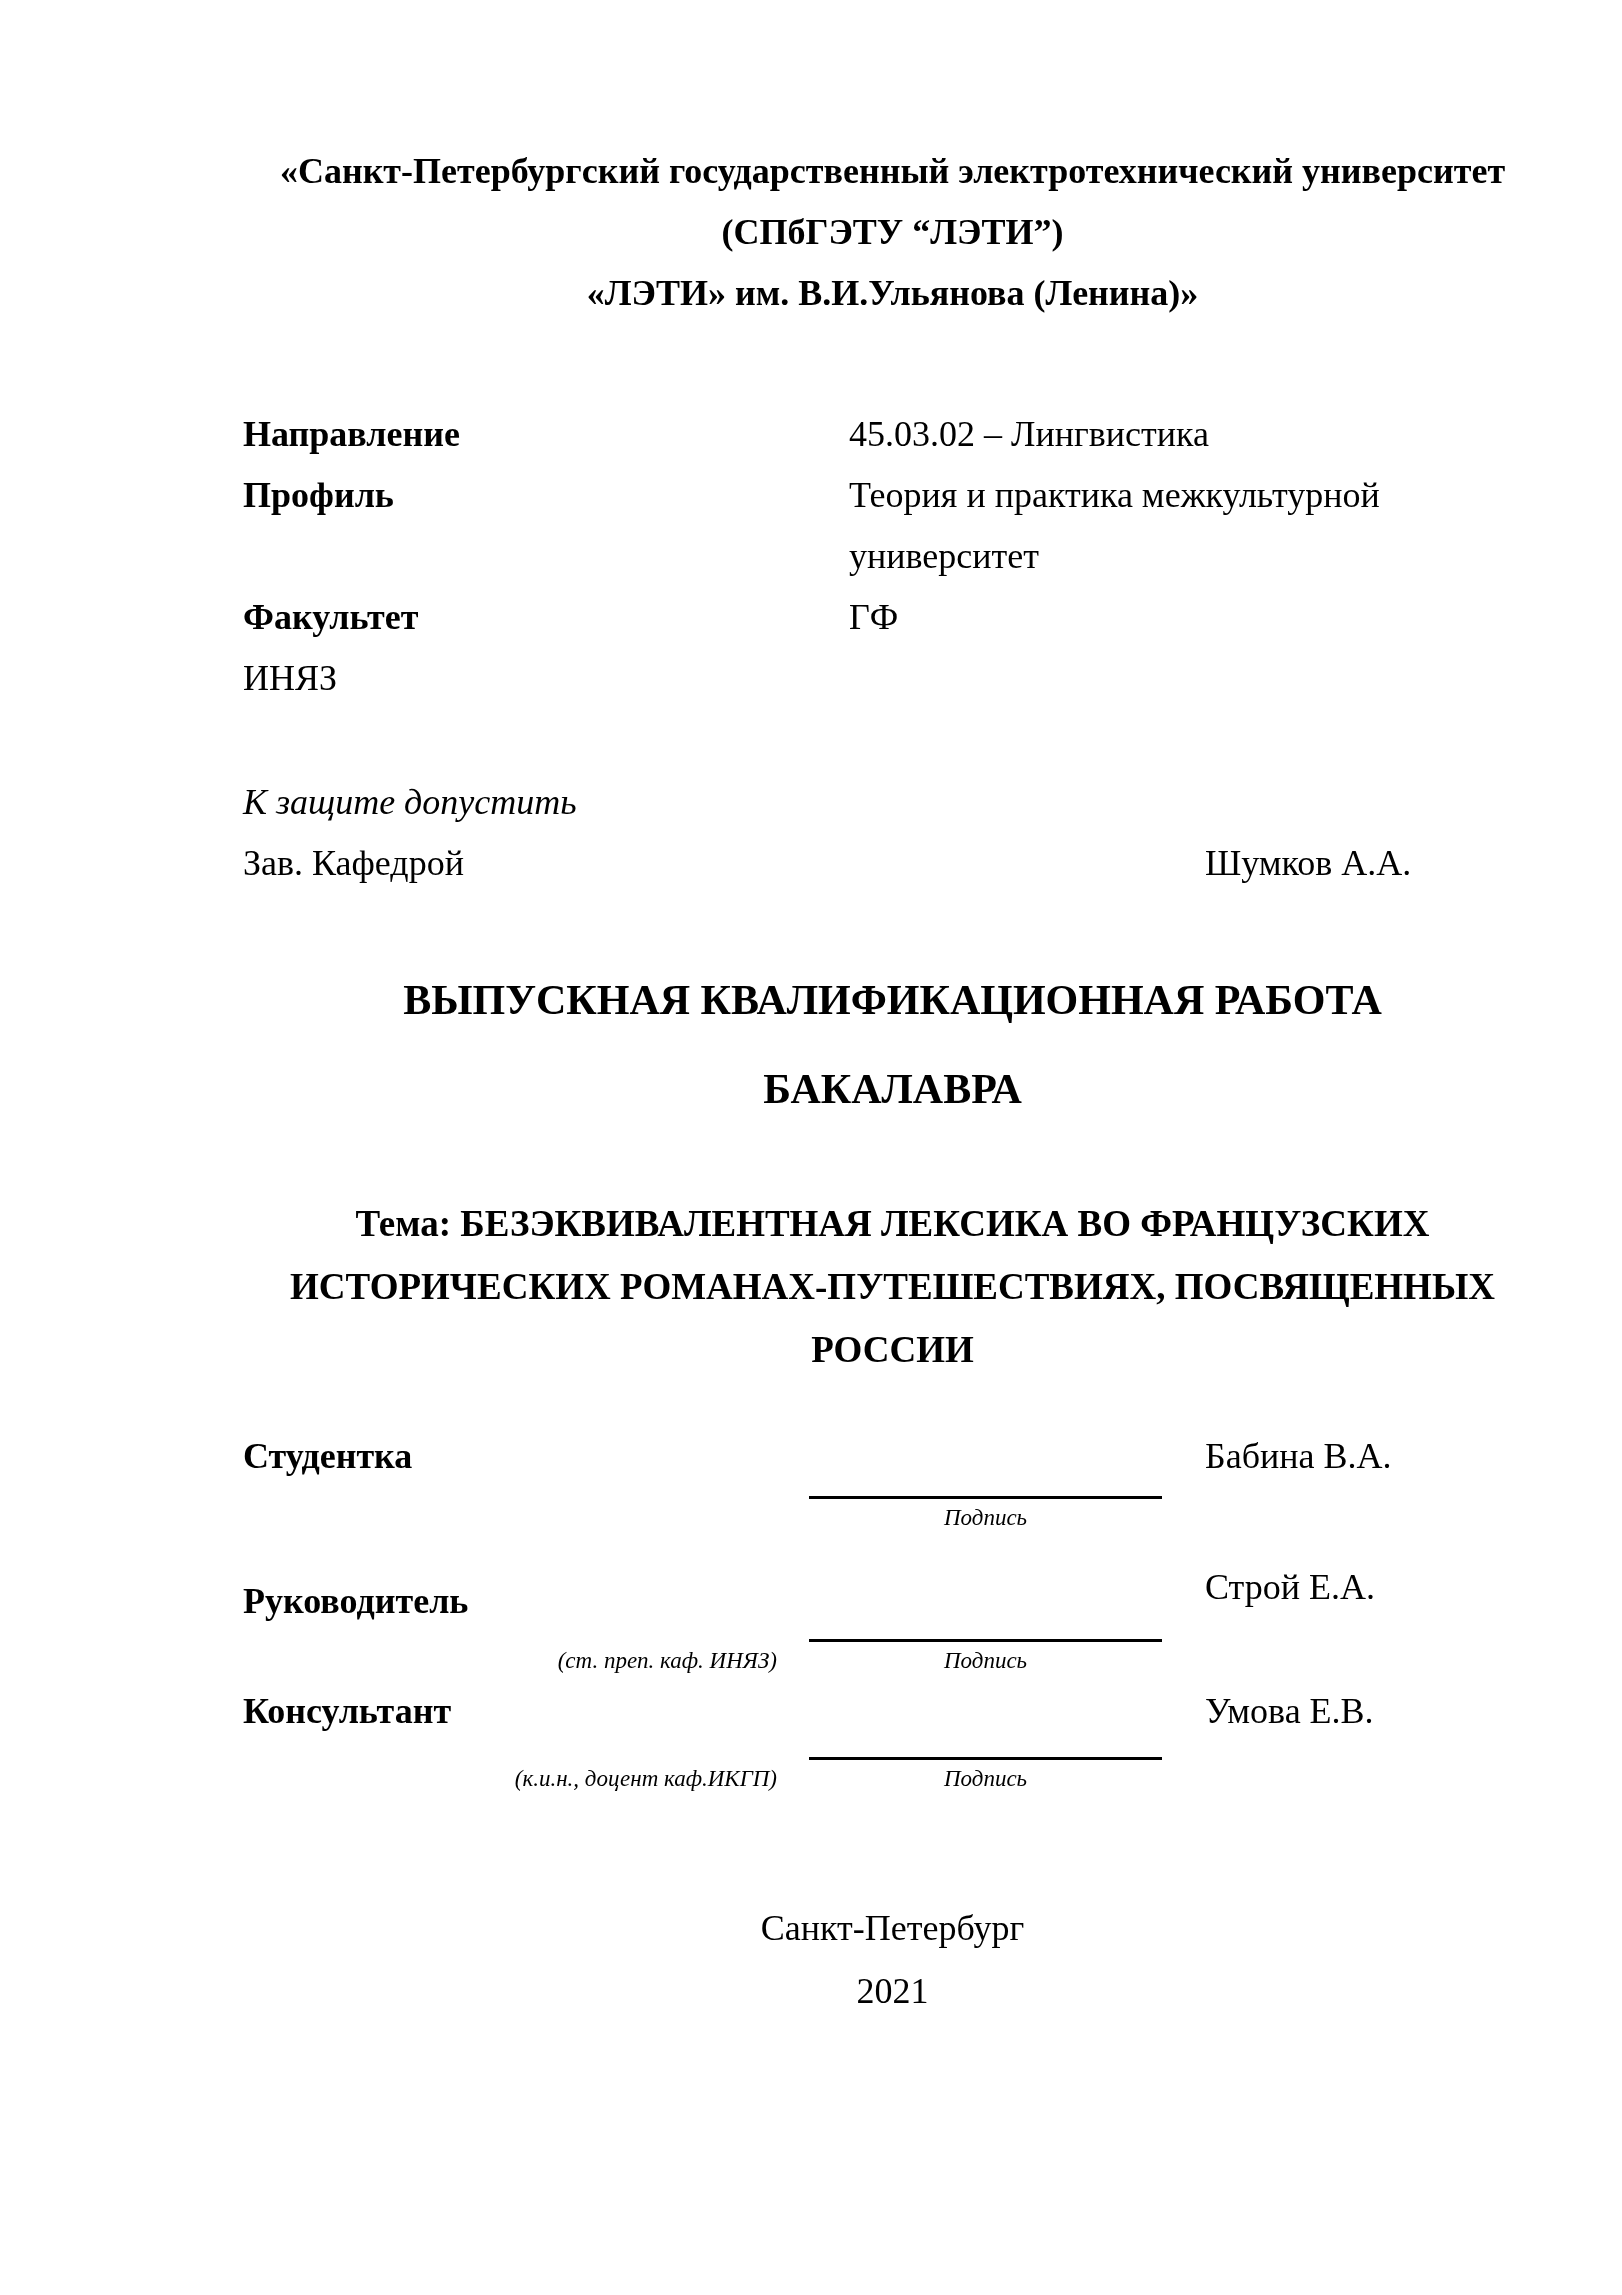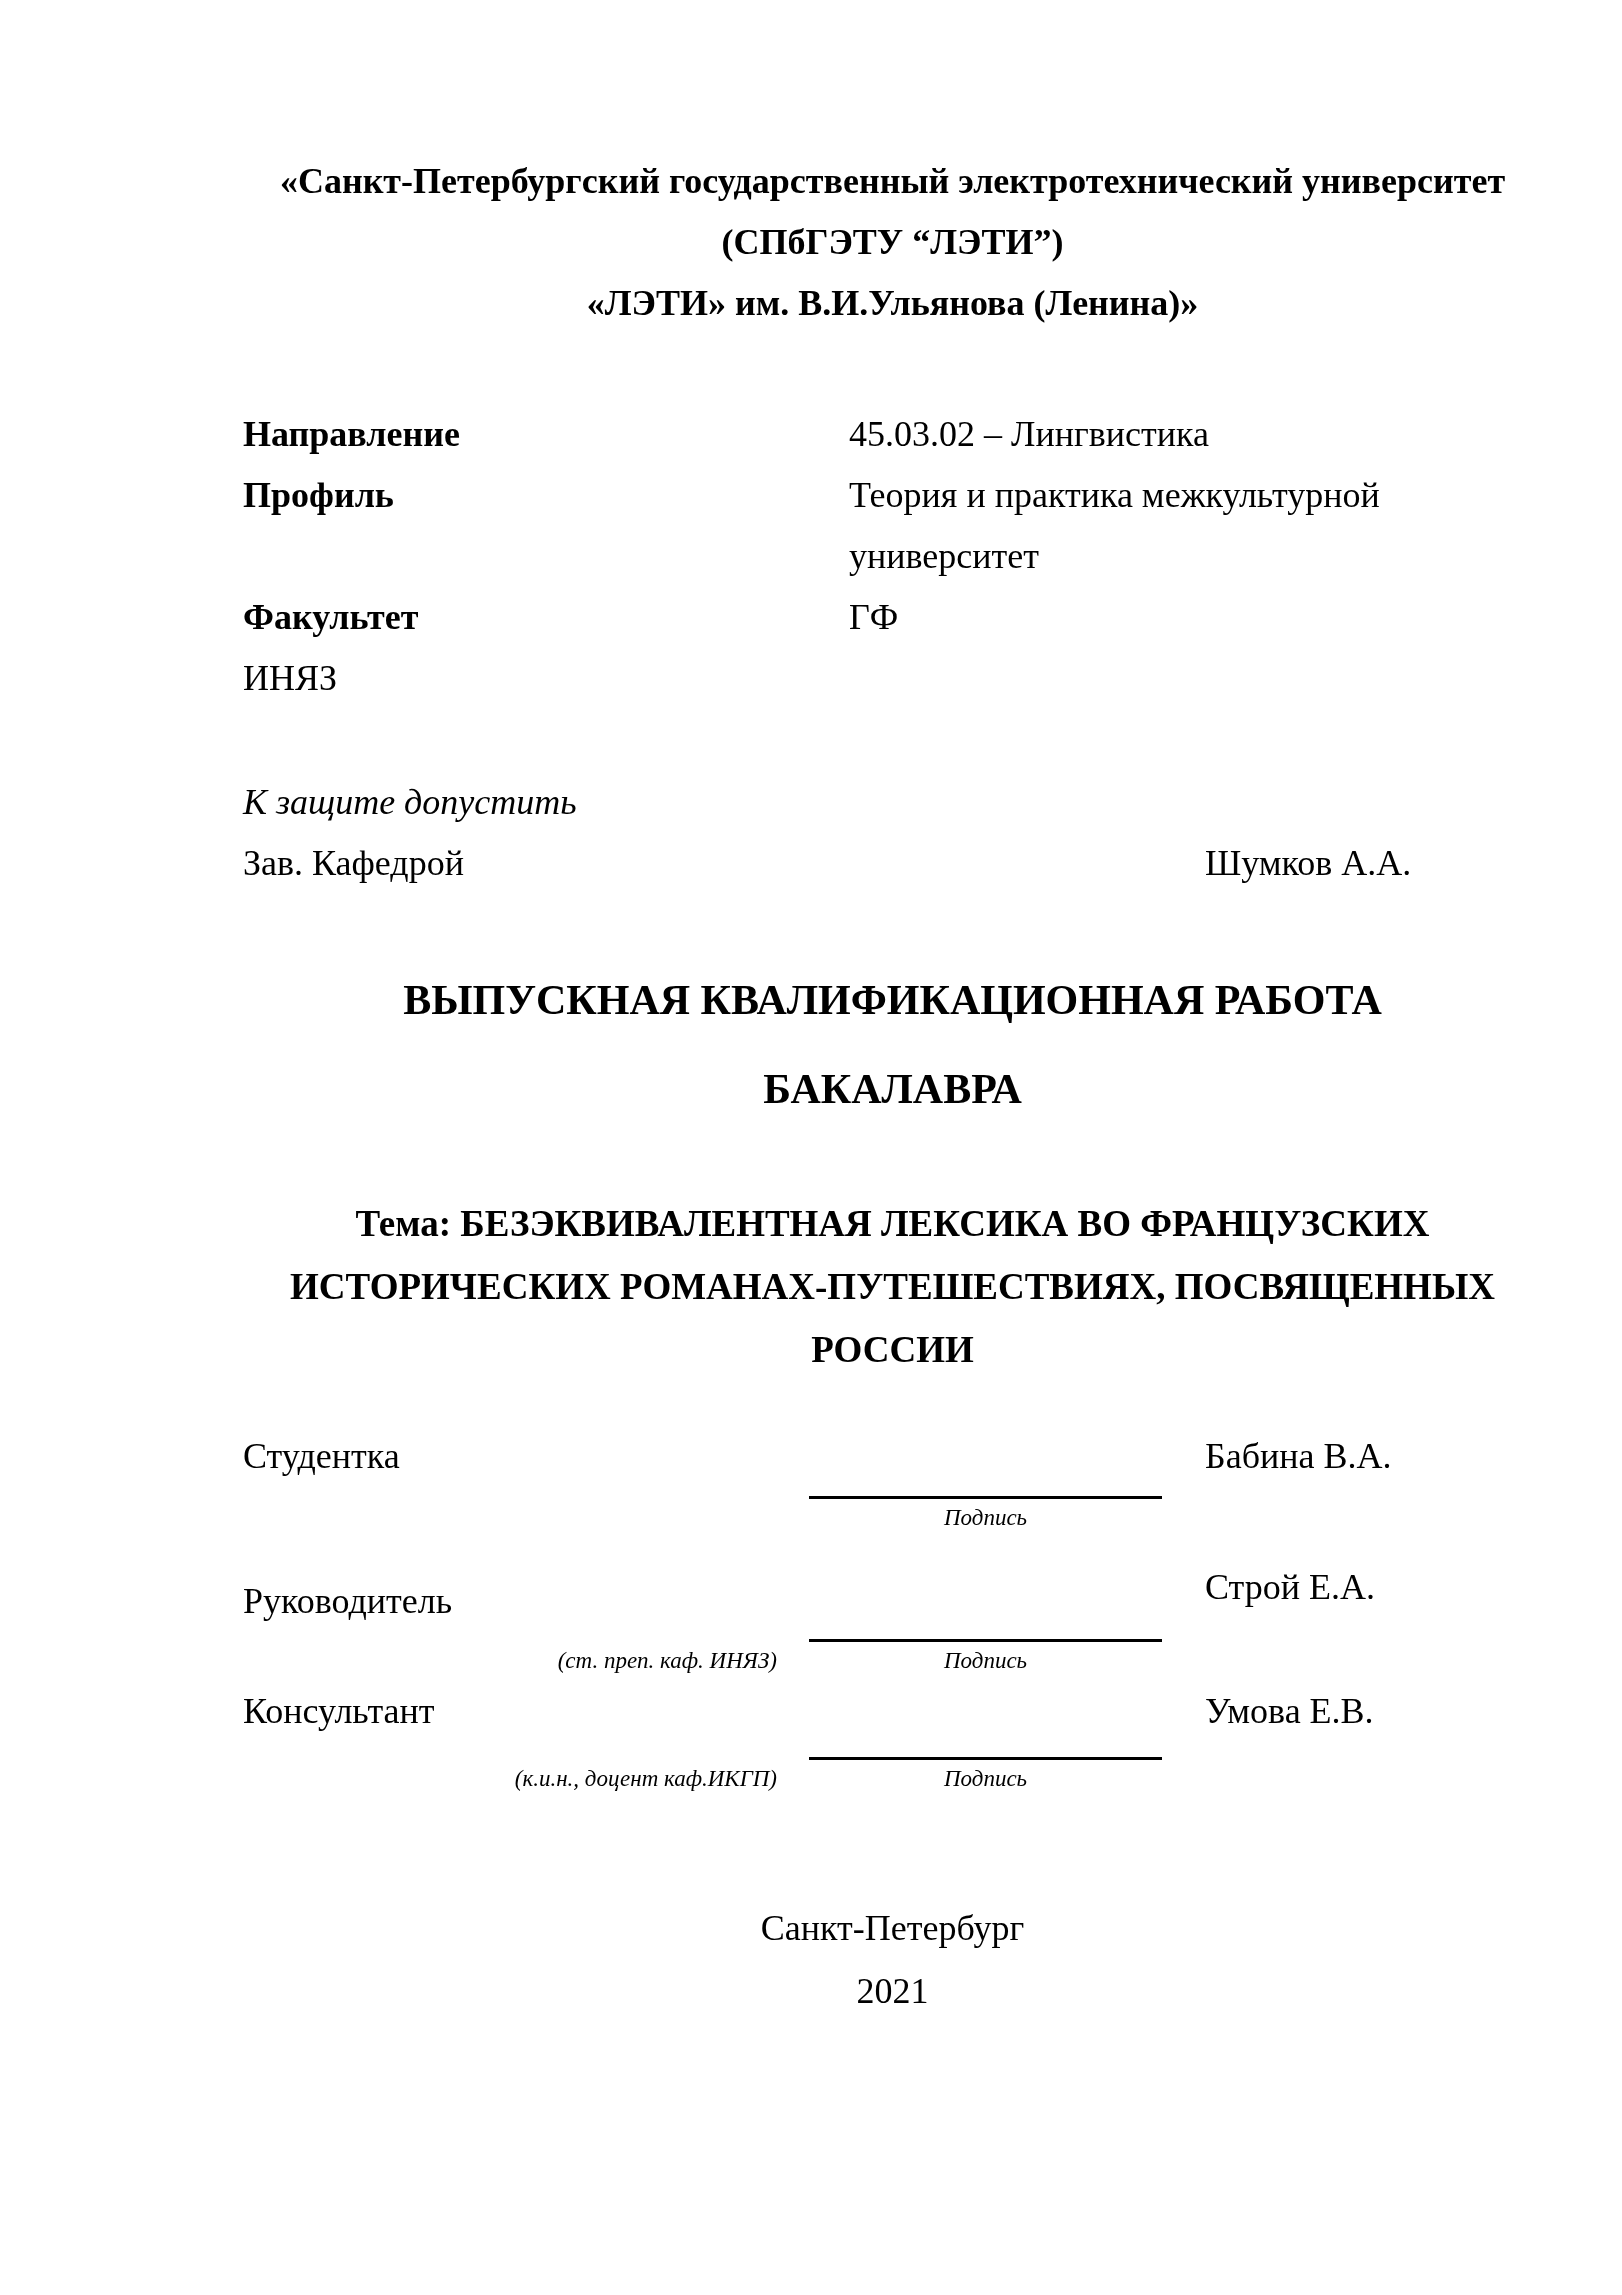--- a/index.html
+++ b/index.html
@@ -16,36 +16,36 @@
     font-family: "Liberation Serif", "DejaVu Serif", serif;
     overflow: hidden;
   }
   .abs { position: absolute; }
   .content-col { left: 243px; width: 1299px; }
   .body-text { font-size: 36px; line-height: 61px; }
   .center { text-align: center; }
   .bold { font-weight: bold; }
   .italic { font-style: italic; }
 
-  .header-block { top: 151px; }
+  .header-block { top: 141px; }
 
   .info-block { top: 404px; }
   .info-row { display: flex; gap: 20px; }
   .info-label { width: 586px; flex: 0 0 586px; font-weight: bold; }
   .info-value { flex: 1; }
 
   .dopusk-block { top: 772px; }
   .dopusk-row { position: relative; }
   .dopusk-name { position: absolute; left: 962px; top: 0; }
 
   .main-title { top: 956px; font-size: 42px; line-height: 89px; font-weight: bold; }
 
   .topic-block { top: 1192px; font-size: 37px; line-height: 63px; font-weight: bold; }
 
-  .sig-role { font-size: 36px; line-height: 47px; }
+  .sig-role { font-size: 36px; line-height: 47px; font-weight: bold; }
   .sig-name { font-size: 36px; line-height: 47px; left: 1205px; }
   .sig-line { left: 809px; width: 353px; height: 0; border-top: 3.1px solid #000; }
   .sig-caption {
     font-size: 23px; line-height: 28px; font-style: italic;
     left: 809px; width: 353px; text-align: center;
   }
   .sig-credential {
     font-size: 23px; line-height: 28px; font-style: italic;
     left: 416px; width: 361px; text-align: right;
   }

